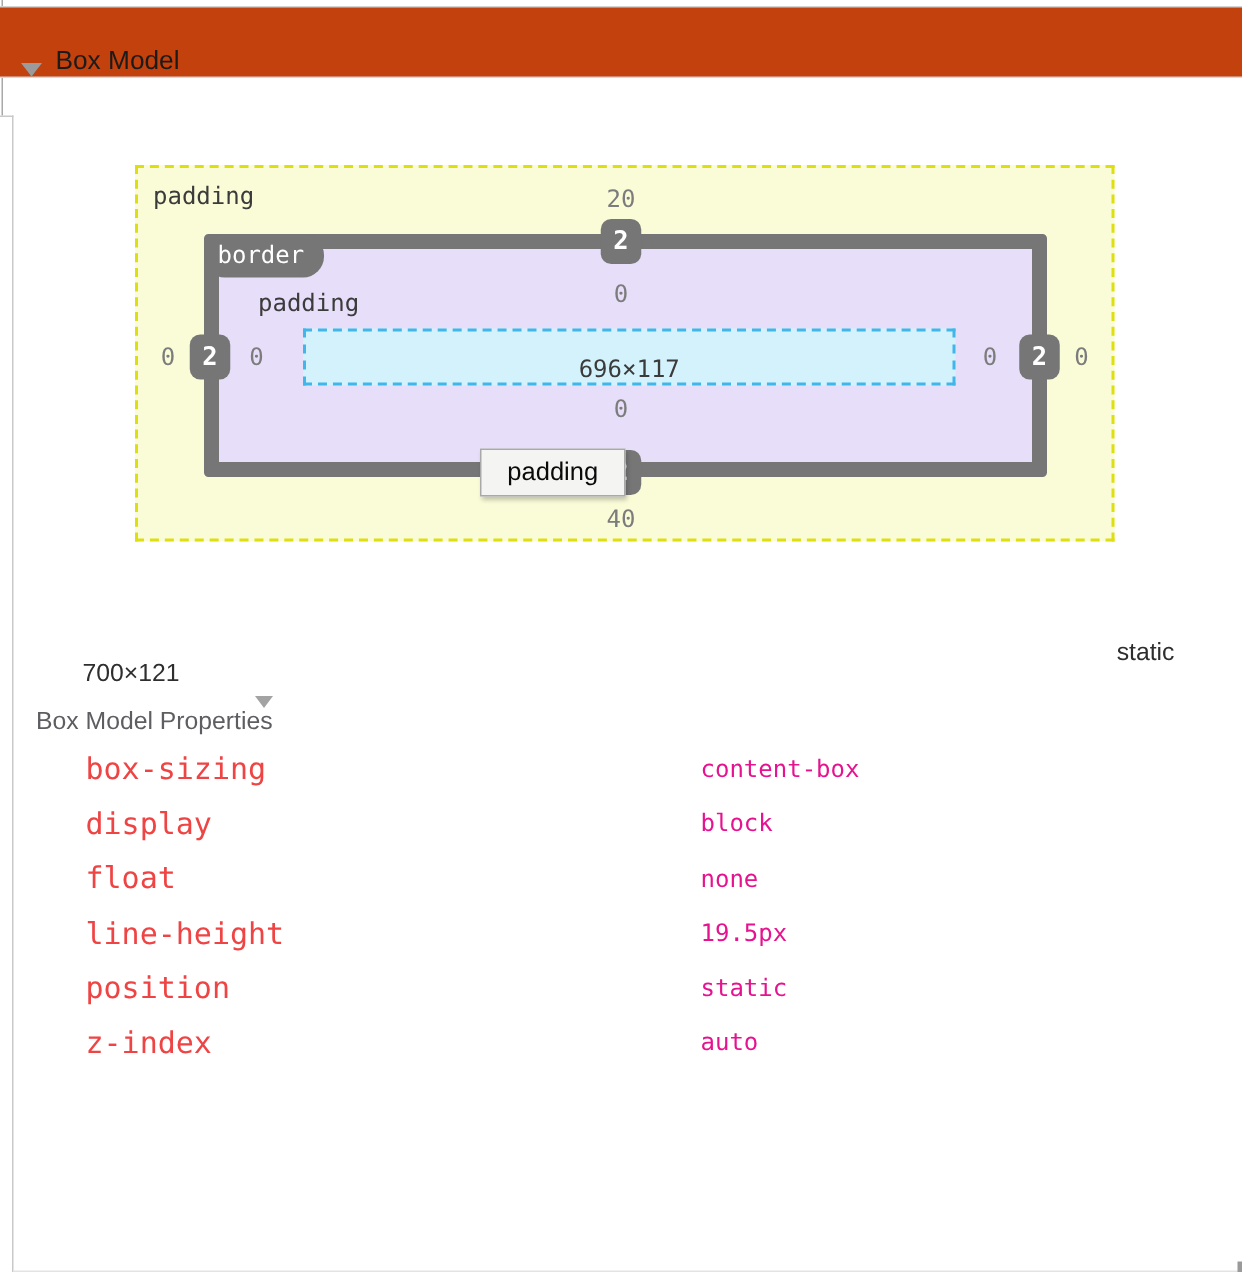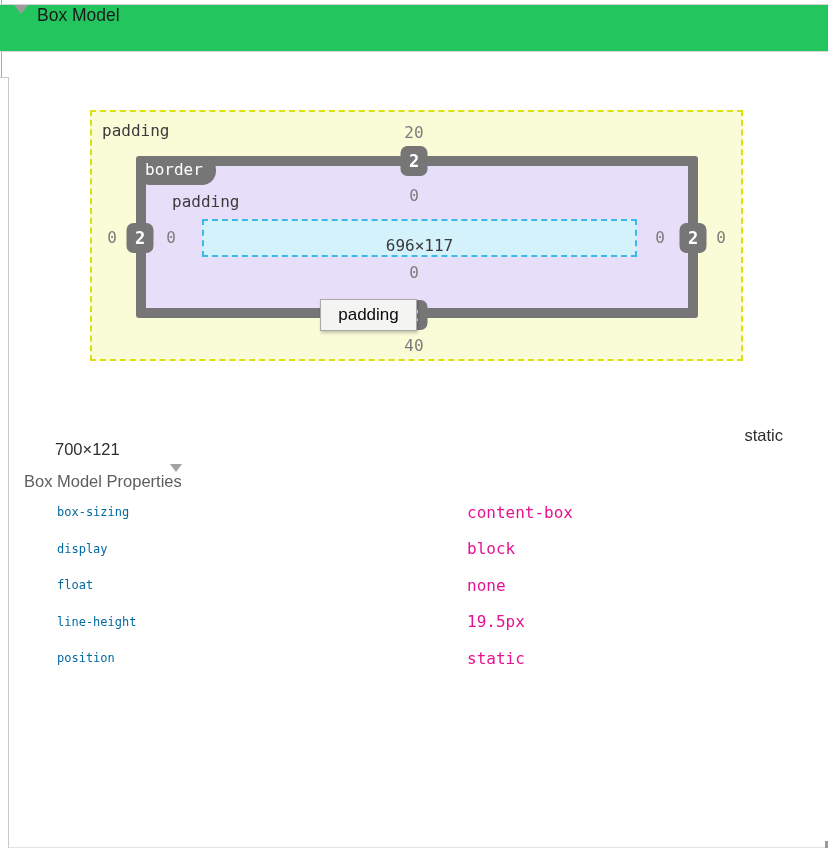--- a/index.html
+++ b/index.html
@@ -12,24 +12,24 @@
   }
   
   .edge-line-top-left { position: absolute; left: 1px; top: 0; width: 1px; height: 77px; background: #a8a8a8; }
   .edge-line-connector { position: absolute; left: 0; top: 77px; width: 9px; height: 1px; background: #c9c9c9; }
   .edge-line-left { position: absolute; left: 8px; top: 77px; width: 1px; height: 771px; background: #c9c9c9; }
   .edge-line-bottom { position: absolute; left: 9px; right: 0; bottom: 0; height: 1px; background: #e3e3e3; }
   .edge-tick-bottom-right { position: absolute; right: 0; bottom: 0; width: 3px; height: 7px; background: #9a9a9a; }
 
   .section-header {
     position: absolute; left: 0; right: 0; top: 4px; height: 48px;
-    background: #22c55e;
+    background: #c2410c;
     border-top: 1px solid #d4d4d4;
     border-bottom: 1px solid #d8d8d8;
-    display: flex; align-items: flex-start;
+    display: flex; align-items: flex-end;
   }
   .disclosure {
     width: 0; height: 0;
     border-left: 7px solid transparent;
     border-right: 7px solid transparent;
     border-top: 9px solid #9b9b9b;
   }
   .section-header .disclosure { margin-left: 14px; }
   .section-title {
     margin-left: 9px;
@@ -100,21 +100,21 @@
   .props-header { position: absolute; left: 14px; top: 464px; display: flex; align-items: flex-end; flex-direction: column; }
   .props-header .disclosure {
     border-left-width: 6px; border-right-width: 6px; border-top-width: 8px;
     border-top-color: #a3a3a3;
   }
   .props-title { margin-left: 10px; font-size: 16.5px; color: #5e5e62; }
   .props-list { position: absolute; left: 0; top: 494px; width: 828px; }
   .prop-row { position: relative; height: 36.5px; display: flex; align-items: center; }
   .prop-name {
     margin-left: 57px;
-    font-size: 12px; color: #0369a1;
+    font-size: 20px; color: #ef4444;
   }
   .prop-value {
     position: absolute; left: 467px;
     font-size: 16px; color: #e61390;
   }
 </style>
 </head>
 <body>
 
 <div class="edge-line-top-left"></div>
@@ -183,13 +183,17 @@
     <span class="prop-value mono">none</span>
   </div>
   <div class="prop-row">
     <span class="prop-name mono">line-height</span>
     <span class="prop-value mono">19.5px</span>
   </div>
   <div class="prop-row">
     <span class="prop-name mono">position</span>
     <span class="prop-value mono">static</span>
   </div>
+  <div class="prop-row">
+    <span class="prop-name mono">z-index</span>
+    <span class="prop-value mono">auto</span>
+  </div>
 </div>
 
 </body></html>

